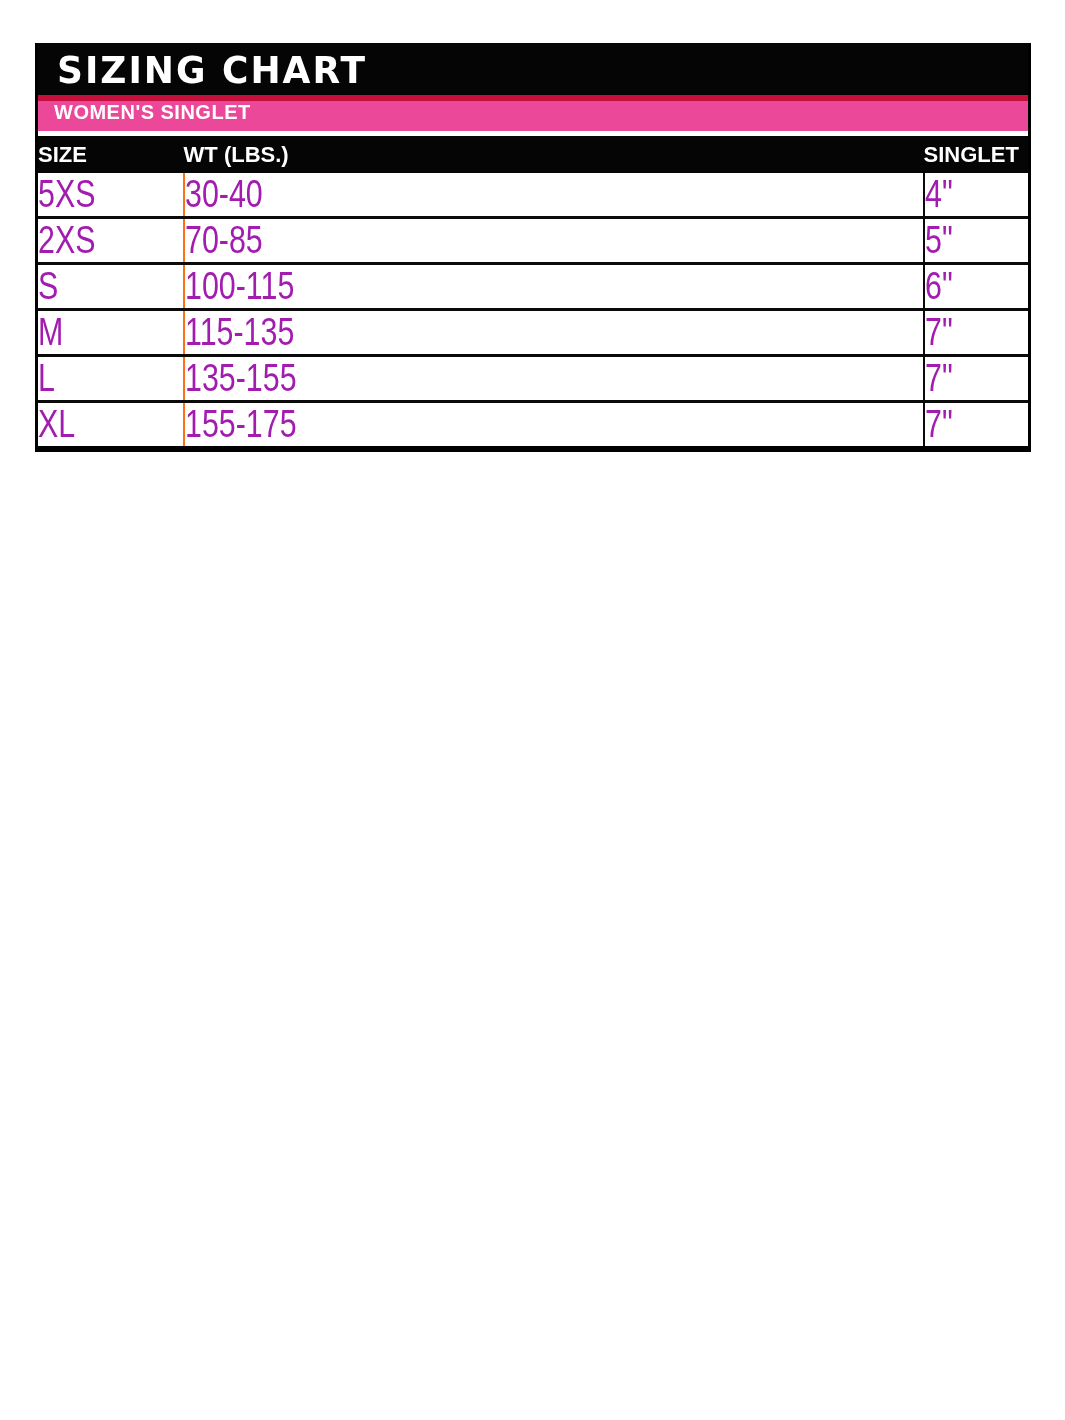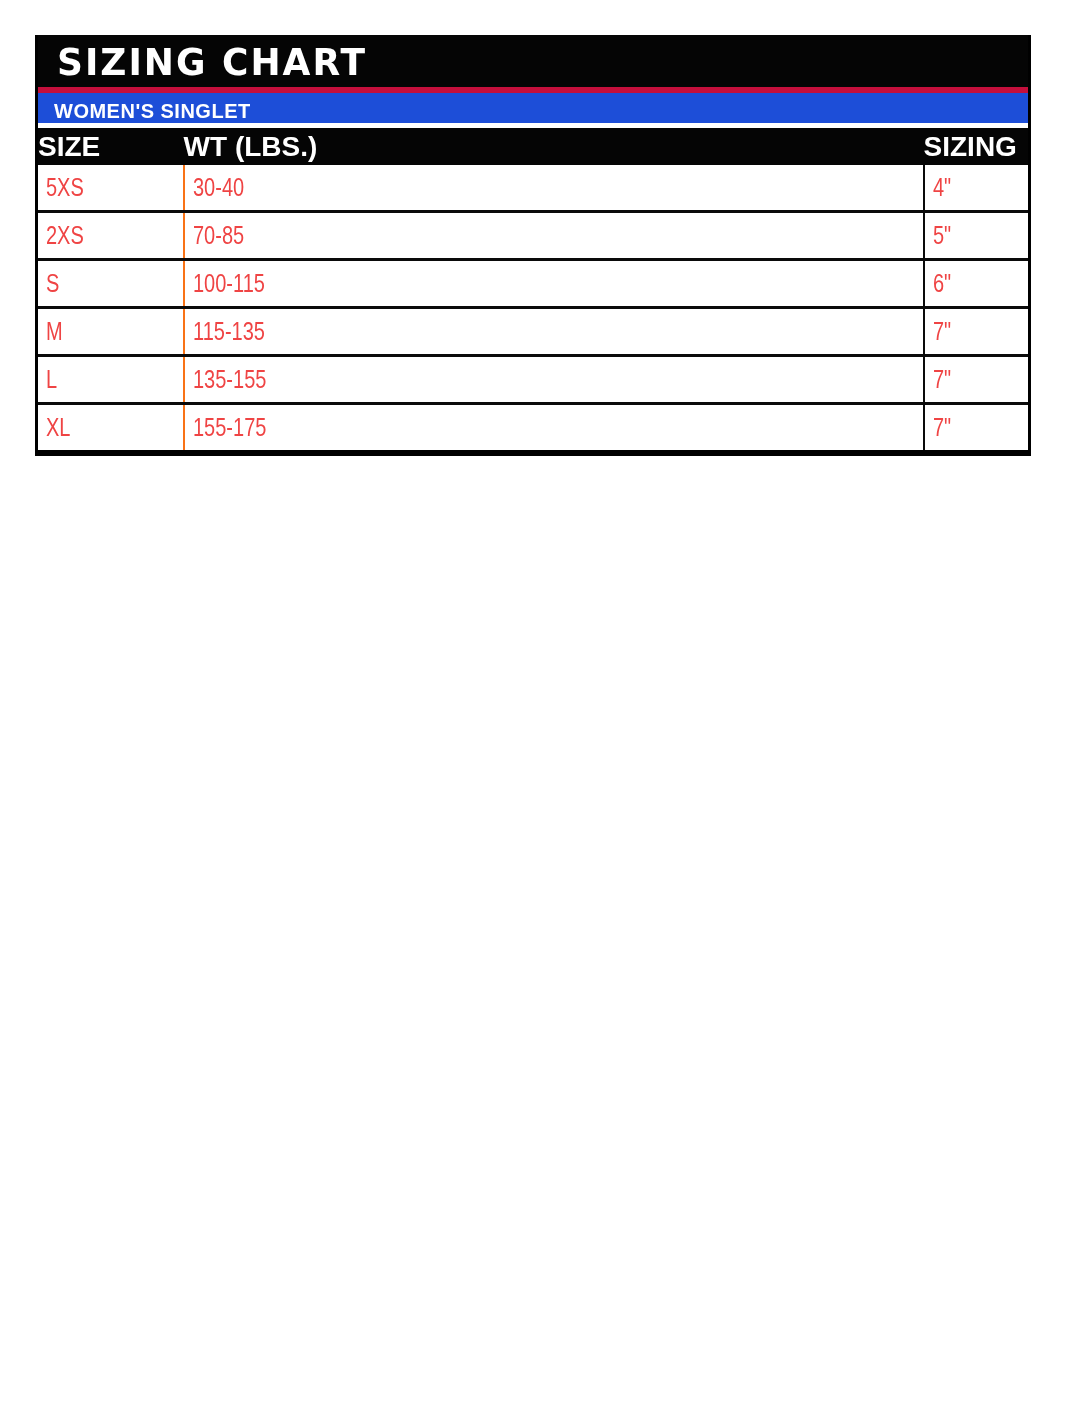--- a/index.html
+++ b/index.html
@@ -7,20 +7,21 @@
     padding: 0;
     background: #ffffff;
   }
   .sheet {
     position: relative;
     width: 1065px;
     height: 1376px;
     background: #ffffff;
     font-family: "Liberation Sans", sans-serif;
     overflow: hidden;
+    margin-top: 8px;
   }
   .chart-container {
     position: absolute;
     left: 35px;
     top: 35px;
     width: 996px;
     box-sizing: border-box;
     border-left: 3px solid #000;
     border-right: 3px solid #000;
     border-bottom: 6px solid #000;
@@ -40,24 +41,24 @@
     letter-spacing: 2px;
     transform: scaleY(1.05);
     transform-origin: left center;
     white-space: nowrap;
   }
   .red-rule {
     height: 6px;
     background: #C50F3C;
   }
   .subtitle-bar {
-    background: #1d4ed8;
+    background: #ec4899;
     height: 30px;
     display: flex;
-    align-items: flex-end;
+    align-items: flex-start;
     padding-left: 16px;
   }
   .subtitle-text {
     color: #ffffff;
     font-weight: bold;
     font-size: 20px;
     letter-spacing: 0.5px;
     white-space: nowrap;
   }
   .gap-row {
@@ -69,39 +70,39 @@
     border-collapse: collapse;
     table-layout: fixed;
   }
   table.size-table thead tr {
     background: #050505;
     height: 37px;
   }
   table.size-table th {
     color: #ffffff;
     font-weight: bold;
-    font-size: 28px;
+    font-size: 22px;
     text-align: left;
     padding: 0;
     vertical-align: middle;
     white-space: nowrap;
   }
   th.col-size   { width: 145px; padding-left: 13px; }
   th.col-wt     { width: 737px; padding-left: 10px; }
   th.col-inseam { width: 104px; text-align: right; padding-right: 10px; }
   table.size-table tbody tr {
     height: 39px;
     background: #ffffff;
   }
   table.size-table tbody td {
     border-top: 3px solid #0a0a0a;
-    font-size: 25px;
-    color: #ef4444;
+    font-size: 38px;
+    color: #a21caf;
     vertical-align: middle;
-    padding: 8px;
+    padding: 0;
     overflow: hidden;
     white-space: nowrap;
   }
   table.size-table tbody tr:first-child td {
     border-top: none;
   }
   td.cell-size   { padding-left: 8px; }
   td.cell-wt     { border-left: 2px solid #f97316; padding-left: 9px; }
   td.cell-inseam { border-left: 2px solid #0a0a0a; padding-left: 6px; }
   .cond {
@@ -127,21 +128,21 @@
       <span class="subtitle-text">WOMEN'S SINGLET</span>
     </div>
 
     <div class="gap-row"></div>
 
     <table class="size-table">
       <thead>
         <tr>
           <th class="col-size">SIZE</th>
           <th class="col-wt">WT (LBS.)</th>
-          <th class="col-inseam">SIZING</th>
+          <th class="col-inseam">SINGLET</th>
         </tr>
       </thead>
       <tbody id="table-body">
   <tr>
     <td class="cell-size"><span class="cond">5XS</span></td>
     <td class="cell-wt"><span class="cond">30-40</span></td>
     <td class="cell-inseam"><span class="cond">4"</span></td>
   </tr>
 
 

